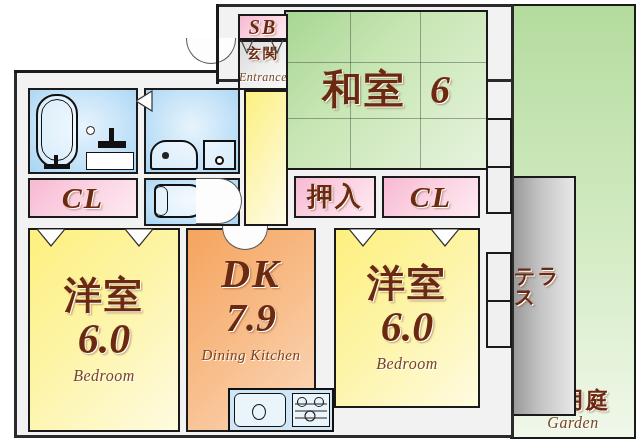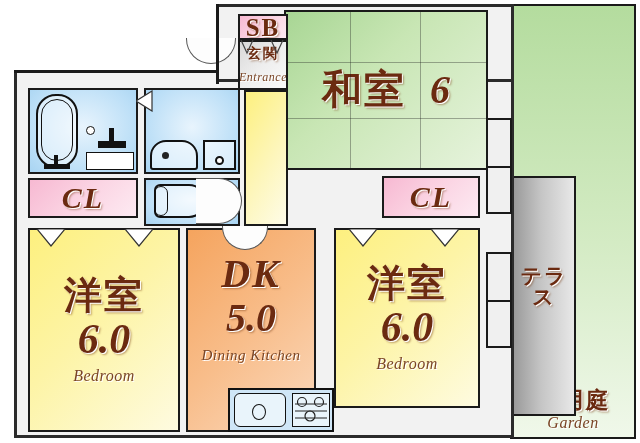--- a/index.html
+++ b/index.html
@@ -2,21 +2,21 @@
 <html><head>
 <meta charset="utf-8">
 <style>
   html,body{margin:0;padding:0;background:#ffffff;}
   body{font-family:"Liberation Serif",serif;}
   #plan{position:relative;width:640px;height:443px;background:#ffffff;overflow:hidden;}
 
   
   .room{position:absolute;box-sizing:border-box;border:2px solid #1a1a1a;
         display:flex;flex-direction:column;align-items:center;justify-content:center;
-        text-align:center;overflow:hidden;}
+        text-align:left;overflow:hidden;}
   .kanji{font-family:"Liberation Serif",serif;font-weight:bold;color:#6b2a10;
          letter-spacing:2px;line-height:1;
          text-shadow:1px 1px 0 #fff,2px 2px 2px rgba(120,60,20,.45);}
   .num{font-family:"Liberation Serif",serif;font-style:italic;font-weight:bold;color:#6b2a10;
        line-height:1;text-shadow:1px 1px 0 #fff,2px 2px 2px rgba(120,60,20,.45);}
   .en{font-family:"Liberation Serif",serif;font-style:italic;color:#7a4526;
       letter-spacing:.5px;line-height:1;text-shadow:1px 1px 0 #fff;}
 
   
   .f-tatami{background:linear-gradient(135deg,#a8d694 0%,#c8e6b4 40%,#e6f3dc 100%);}
@@ -66,21 +66,21 @@
       <span class="num" style="font-size:40px;">6</span>
     </div>
   </div>
 
   <div class="thin" style="left:350px;top:12px;width:1px;height:156px;opacity:.35;"></div>
   <div class="thin" style="left:420px;top:12px;width:1px;height:156px;opacity:.35;"></div>
   <div class="thin" style="left:286px;top:118px;width:200px;height:1px;opacity:.35;"></div>
   <div class="thin" style="left:286px;top:62px;width:200px;height:1px;opacity:.35;"></div>
 
   <div class="room f-pink lbl-sm" style="left:238px;top:14px;width:50px;height:26px;">
-    <span class="kanji" style="font-size:25px;">SB</span>
+    <span class="kanji" style="font-size:20px;font-style:italic;">SB</span>
   </div>
 
   <div class="room f-ent" style="left:238px;top:40px;width:50px;height:50px;justify-content:center;">
     <div class="kanji" style="font-size:14px;">玄関</div>
     <div class="en" style="font-size:12px;margin-top:10px;">Entrance</div>
   </div>
 
   <svg width="52" height="18" style="position:absolute;left:238px;top:40px;">
     <polyline points="3,0 9,13 15,0" fill="none" stroke="#444" stroke-width="1.2"></polyline>
     <polyline points="33,0 39,13 45,0" fill="none" stroke="#444" stroke-width="1.2"></polyline>
@@ -118,38 +118,41 @@
     <span class="kanji" style="font-size:30px;font-style:italic;">CL</span>
   </div>
 
   <div class="room f-blue" style="left:144px;top:178px;width:96px;height:48px;"></div>
   <div class="fx" style="left:154px;top:184px;width:52px;height:34px;border-radius:8px 22px 22px 8px;background:rgba(255,255,255,.5);"></div>
   <div class="fx" style="left:154px;top:186px;width:14px;height:30px;border-radius:7px;border-width:1.5px;background:transparent;"></div>
 
   <div class="room f-corr" style="left:244px;top:90px;width:44px;height:136px;"></div>
   <div class="arc" style="left:196px;top:178px;width:46px;height:46px;border-radius:0 46px 46px 0;border-left:none;"></div>
 
+  <div class="room f-pink" style="left:294px;top:176px;width:82px;height:42px;">
+    <span class="kanji" style="font-size:26px;">押入</span>
+  </div>
 
   <div class="room f-pink" style="left:382px;top:176px;width:98px;height:42px;">
     <span class="kanji" style="font-size:30px;font-style:italic;">CL</span>
   </div>
 
   <div class="room f-yellow" style="left:28px;top:228px;width:152px;height:204px;">
     <div class="kanji" style="font-size:38px;">洋室</div>
     <div class="num" style="font-size:42px;margin-top:4px;">6.0</div>
     <div class="en" style="font-size:16px;margin-top:8px;">Bedroom</div>
   </div>
   <svg width="150" height="18" style="position:absolute;left:29px;top:229px;">
     <polygon points="8,0 36,0 22,17" fill="#fff" stroke="#333" stroke-width="1.2"></polygon>
     <polygon points="96,0 124,0 110,17" fill="#fff" stroke="#333" stroke-width="1.2"></polygon>
   </svg>
 
   <div class="room f-orange" style="left:186px;top:228px;width:130px;height:204px;justify-content:flex-start;padding-top:24px;">
     <div class="kanji" style="font-size:40px;font-style:italic;">DK</div>
-    <div class="num" style="font-size:40px;margin-top:4px;">5.0</div>
+    <div class="num" style="font-size:40px;margin-top:4px;">7.9</div>
     <div class="en" style="font-size:15px;margin-top:10px;">Dining Kitchen</div>
   </div>
   <div class="arc" style="left:222px;top:226px;width:46px;height:24px;border-radius:0 0 46px 46px;border-top:none;"></div>
 
   <div class="fx" style="left:228px;top:388px;width:106px;height:44px;background:#cfe6f7;"></div>
   <div class="fx" style="left:234px;top:393px;width:52px;height:34px;border-radius:6px;background:rgba(255,255,255,.55);border-width:1.5px;"></div>
   <div class="fx fx-r" style="left:252px;top:404px;width:14px;height:16px;border-width:1.5px;background:transparent;"></div>
   <div class="fx" style="left:292px;top:393px;width:38px;height:34px;background:rgba(255,255,255,.55);border-width:1.5px;"></div>
   <svg width="36" height="32" style="position:absolute;left:293px;top:394px;">
     <line x1="2" y1="10" x2="34" y2="10" stroke="#222" stroke-width="1"></line>

